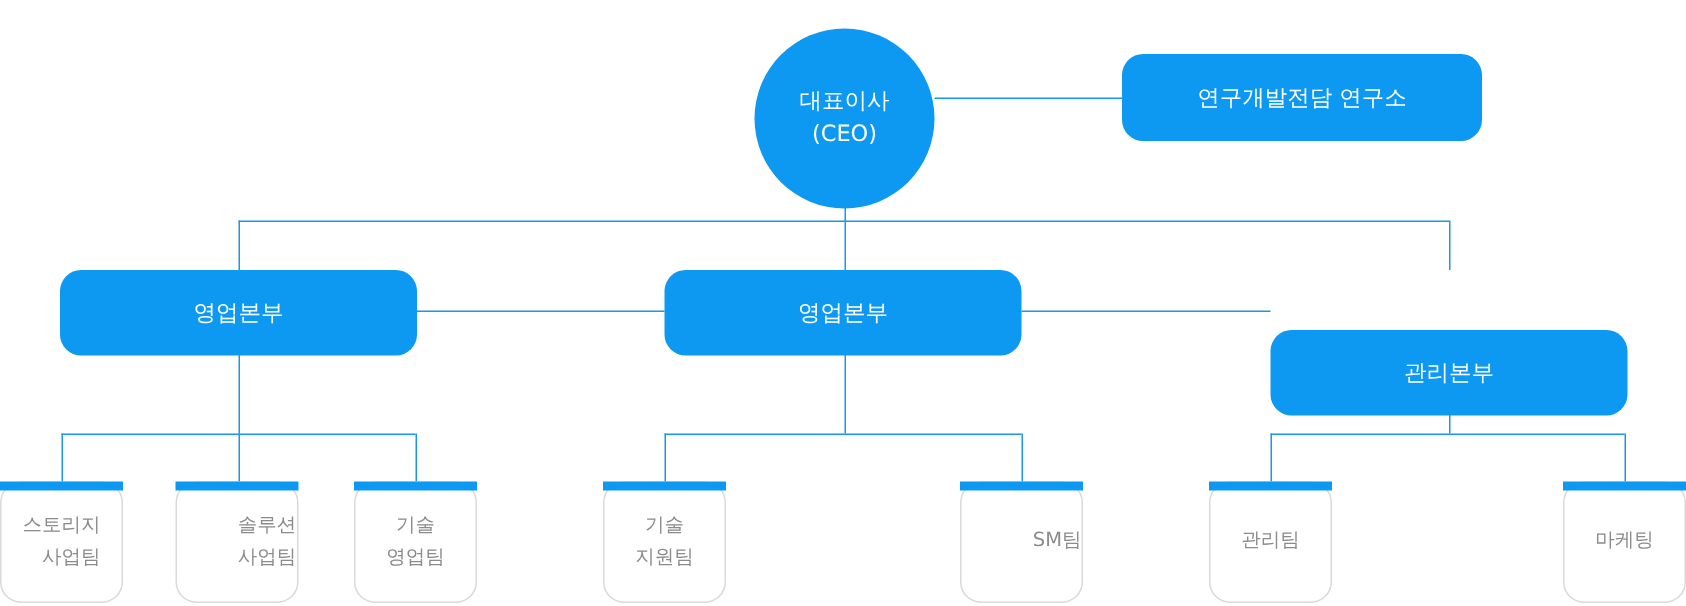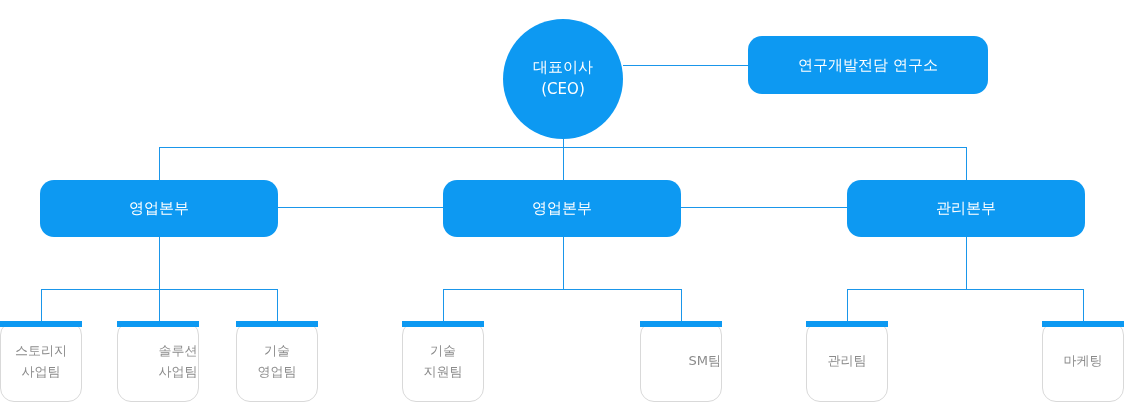--- a/index.html
+++ b/index.html
@@ -39,33 +39,33 @@
     background:var(--primary-blue);
     color:#fff;font-size:15px;
   }
   .division{
     top:180px;width:238px;height:57px;
     background:var(--primary-blue);
     color:#fff;font-size:15px;
   }
   .division.d0{left:40px;}
   .division.d1{left:443px;}
-  .division.d2{left:847px;}
+  .division.d2{left:847px;margin-top:40px;}
   .team{
     top:321px;width:82px;height:81px;
     background:#fff;
     border:1px solid var(--team-border);
     color:var(--team-text);font-size:13px;line-height:1.55;
     white-space:pre-line;
   }
   .team .bar{
     position:absolute;top:-1px;left:-1px;right:-1px;height:6px;
     background:var(--primary-blue);
   }
-  .team.t0{left:0px;}
+  .team.t0{left:0px;text-align:right;}
   .team.t1{left:117px;padding-left:40px;}
   .team.t2{left:236px;}
   .team.t3{left:402px;}
   .team.t4{left:640px;justify-content:flex-end;}
   .team.t5{left:806px;text-align:center;}
   .team.t6{left:1042px;}
   .label{display:block;}
 </style>
 </head>
 <body>

